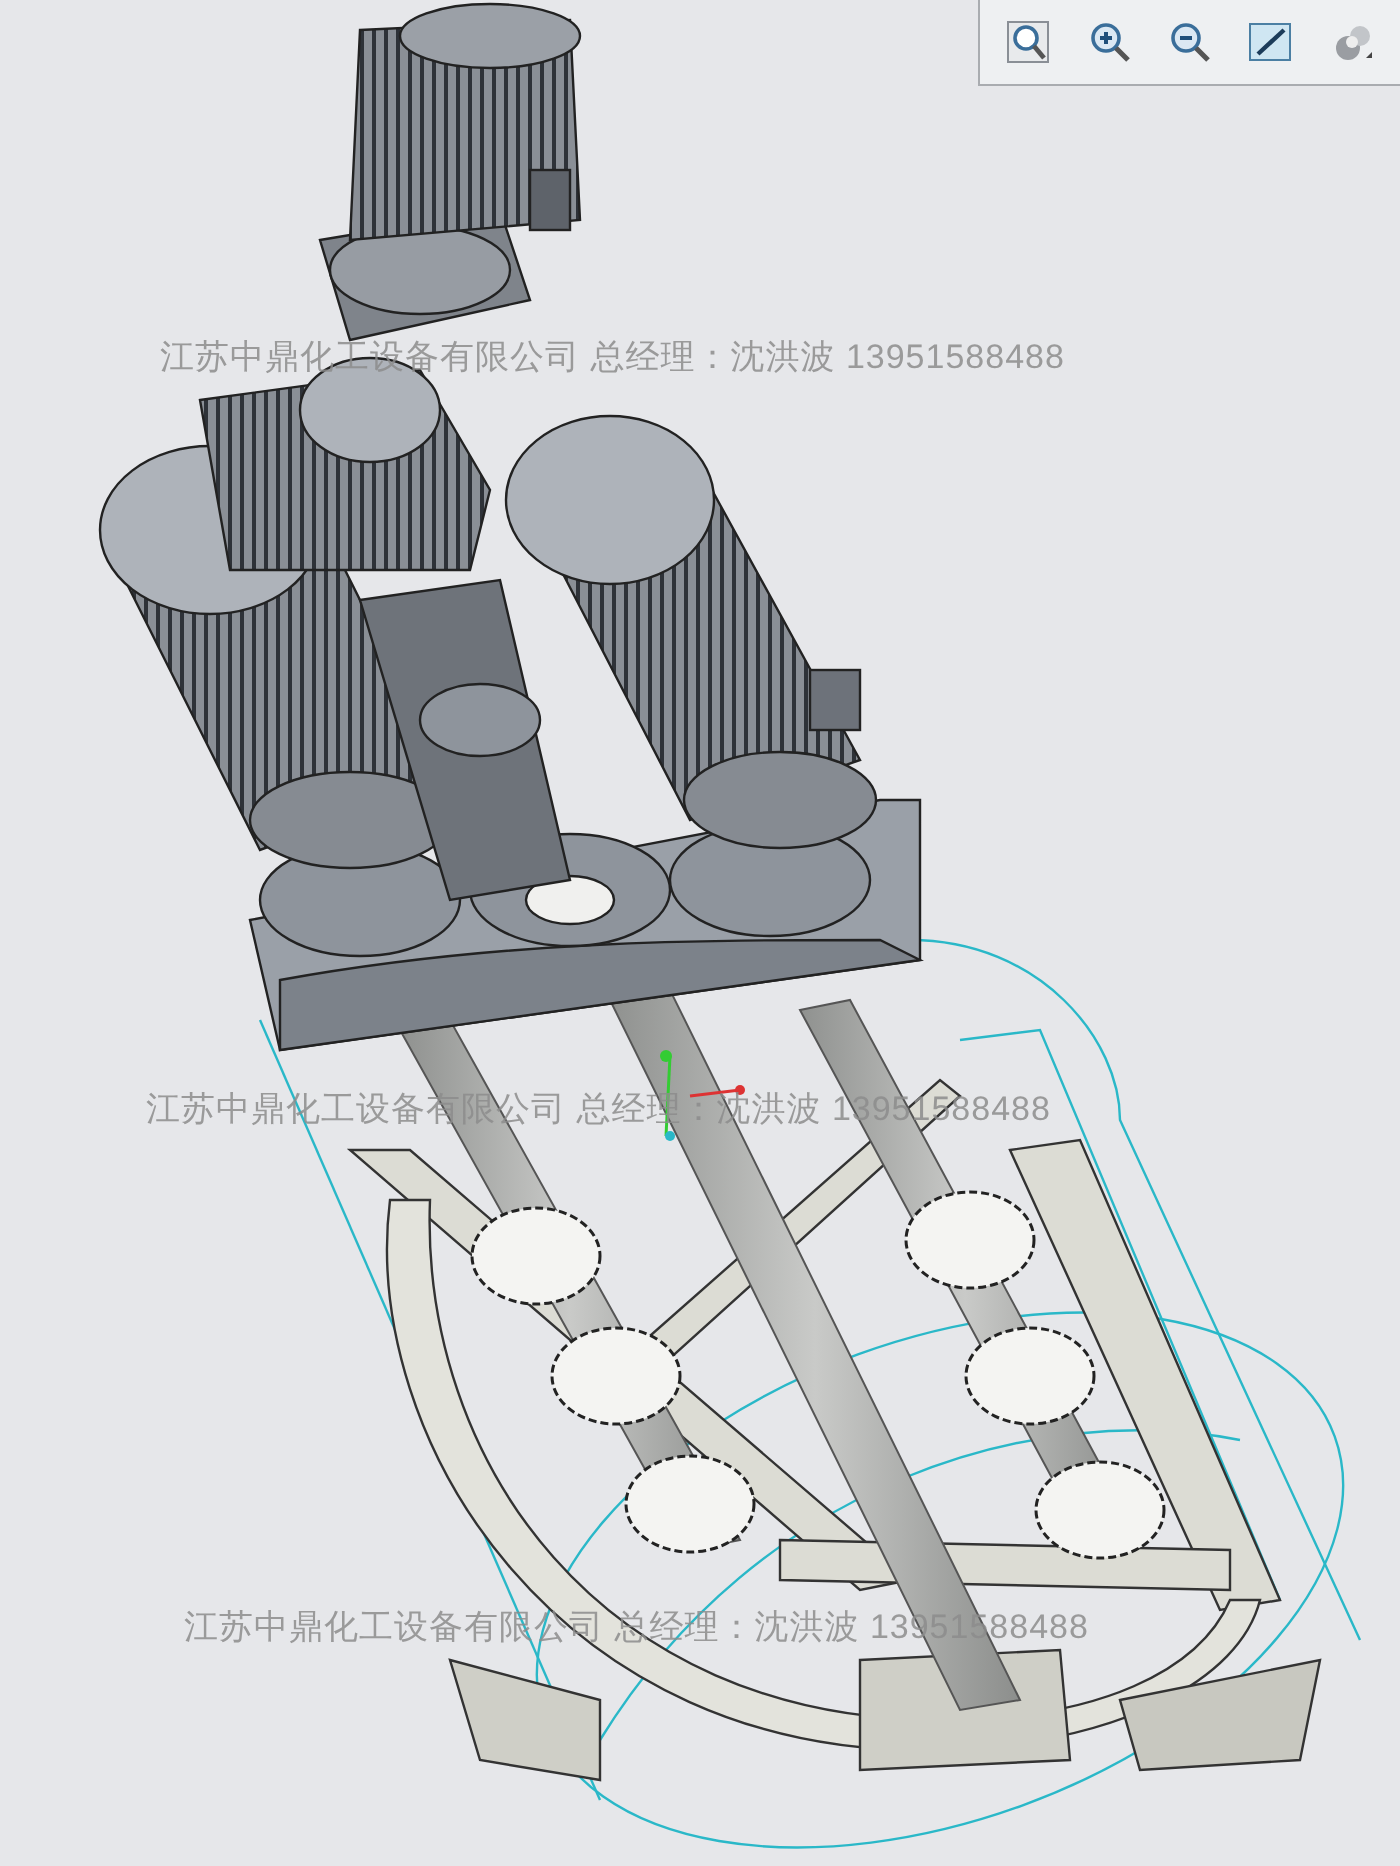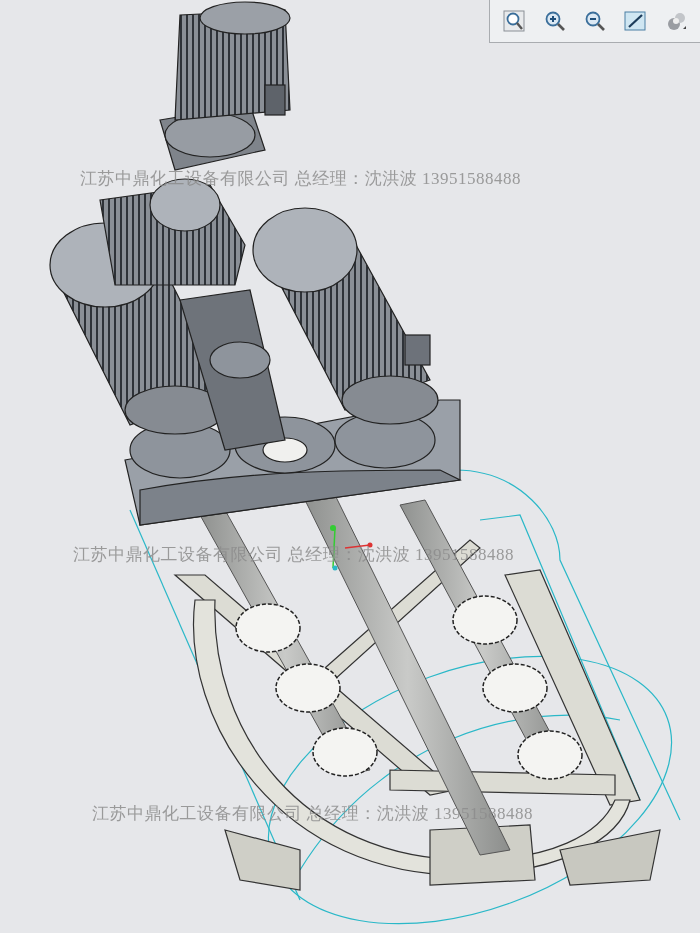--- a/index.html
+++ b/index.html
@@ -1,21 +1,21 @@
 <!DOCTYPE html>
 <html><head>
 <meta charset="utf-8">
 <style>
   html,body{margin:0;padding:0;}
   body{width:700px;height:933px;background:#e6e7ea;position:relative;overflow:hidden;font-family:"DejaVu Sans",sans-serif;}
   .viewport{position:absolute;left:0;top:0;width:700px;height:933px;}
   .toolbar{position:absolute;left:489px;top:0;width:211px;height:43px;background:#eef0f2;border-left:1px solid #a9acb0;border-bottom:1px solid #a9acb0;display:flex;align-items:center;justify-content:space-around;padding:0 4px;box-sizing:border-box;}
   .tb-btn{width:28px;height:28px;display:flex;align-items:center;justify-content:center;cursor:pointer;}
   .tb-btn svg{width:24px;height:24px;}
-  .watermark{position:absolute;font-family:Liberation Serif, serif;font-size:17px;color:rgba(140,140,140,0.85);white-space:nowrap;letter-spacing:0.5px;pointer-events:none;}
+  .watermark{position:absolute;font-family:Liberation Sans, sans-serif;font-size:17px;color:rgba(140,140,140,0.85);white-space:nowrap;letter-spacing:0.5px;pointer-events:none;}
   .wm1{left:80px;top:167px;}
   .wm2{left:73px;top:543px;}
   .wm3{left:92px;top:802px;}
 </style>
 </head>
 <body>
 
 <div class="viewport">
 <svg width="700" height="933" viewBox="0 0 700 933" xmlns="http://www.w3.org/2000/svg">
   <defs>

